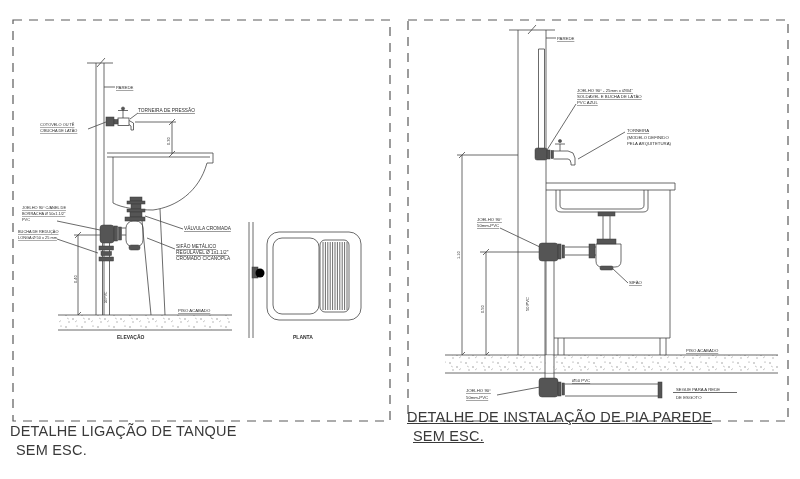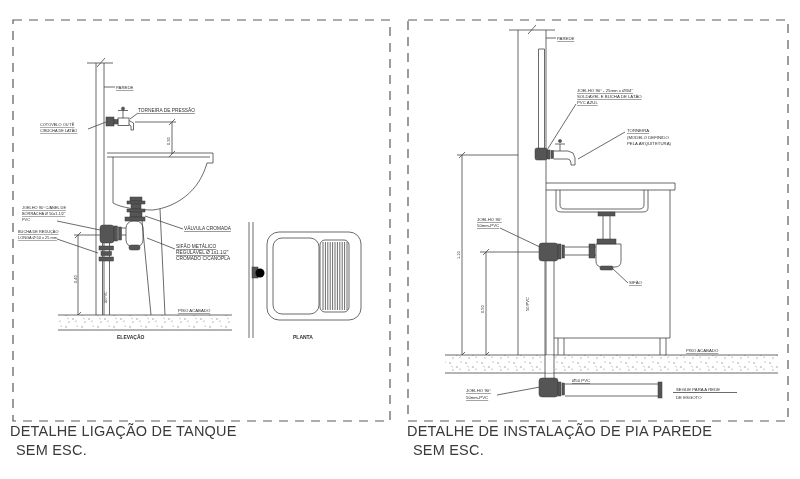--- a/index.html
+++ b/index.html
@@ -308,18 +308,18 @@
     <text class="lbl u" x="572" y="382">Ø50 PVC</text>
     <text class="lbl" x="676" y="391">SEGUE PARA A REDE</text>
     <text class="lbl" x="676" y="399">DE ESGOTO</text>
   </g>
 </svg>
 
 <div class="caption" style="left:10px;top:422px;">
   <div>DETALHE LIGAÇÃO DE TANQUE</div>
   <div class="l2">SEM ESC.</div>
 </div>
-<div class="caption" style="left:407px;top:422px;">
+<div class="caption" style="left:407px;top:408px;text-decoration:underline;">
   <div>DETALHE DE INSTALAÇÃO DE PIA PAREDE</div>
   <div class="l2">SEM ESC.</div>
 </div>
 
 </div>
 
 </body></html>

